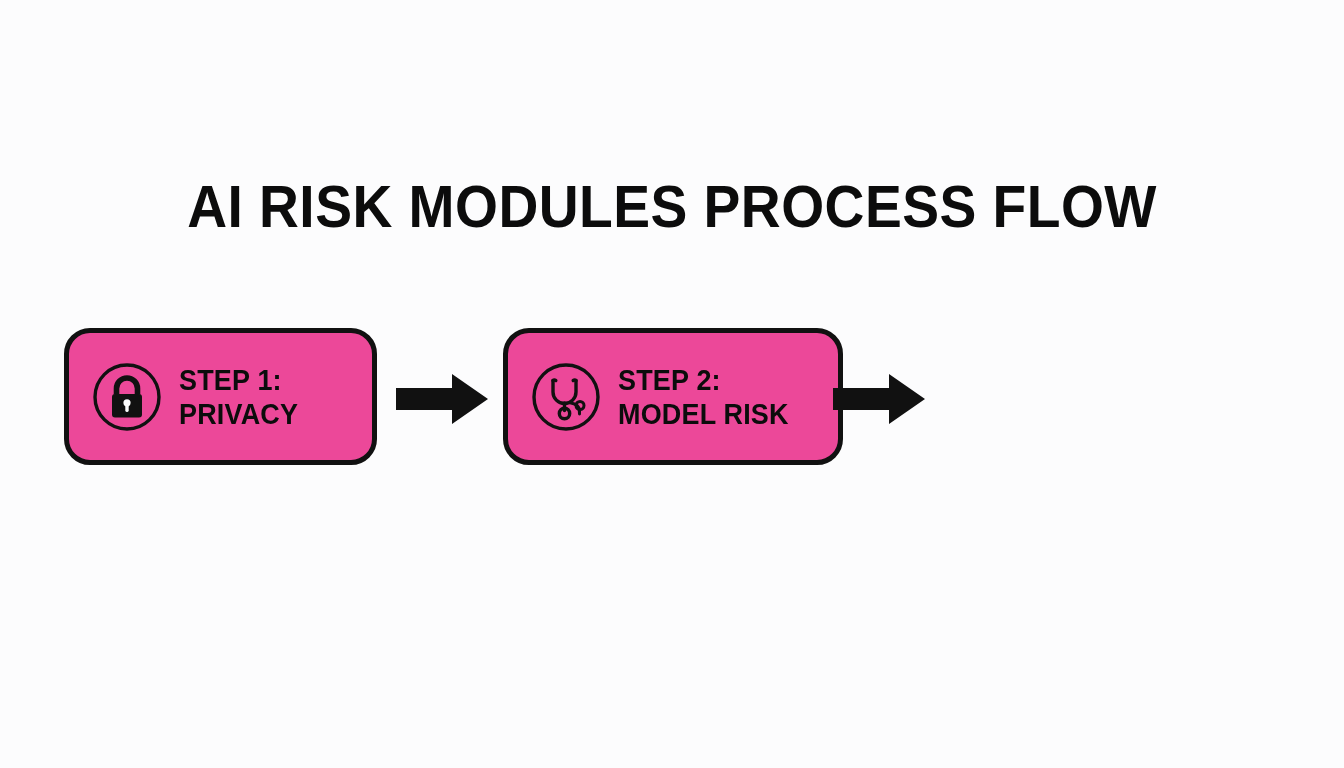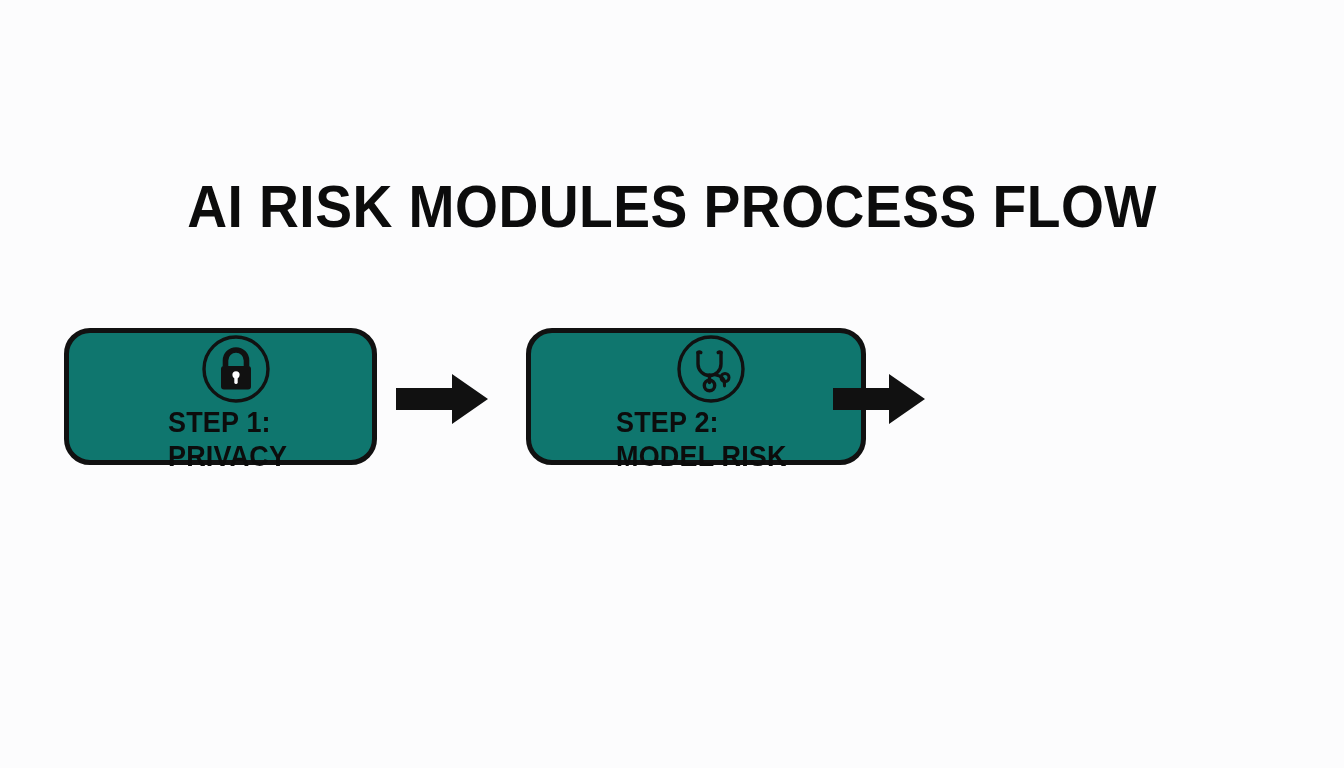--- a/index.html
+++ b/index.html
@@ -51,28 +51,27 @@
     height: 140px;
   }
 
   .step-box {
     position: absolute;
     top: 0;
     height: 137px;
     box-sizing: border-box;
     border: 5px solid #111111;
     border-radius: 26px;
-    background: #0f766e;
+    background: #ec4899;
     display: flex;
-    flex-direction: column;
+    flex-direction: row;
     align-items: center;
-    padding-left: 24px;
   }
   .step-box.box-0 { left: 64px;  width: 313px; }
-  .step-box.box-1 { left: 526px; width: 340px; }
+  .step-box.box-1 { left: 503px; width: 340px; }
   .step-box.box-2 { left: 941px; width: 317px; }
 
   .step-icon {
     flex: 0 0 auto;
     width: 72px;
     height: 72px;
     margin-left: 22px;
     margin-right: 16px;
     display: block;
   }

